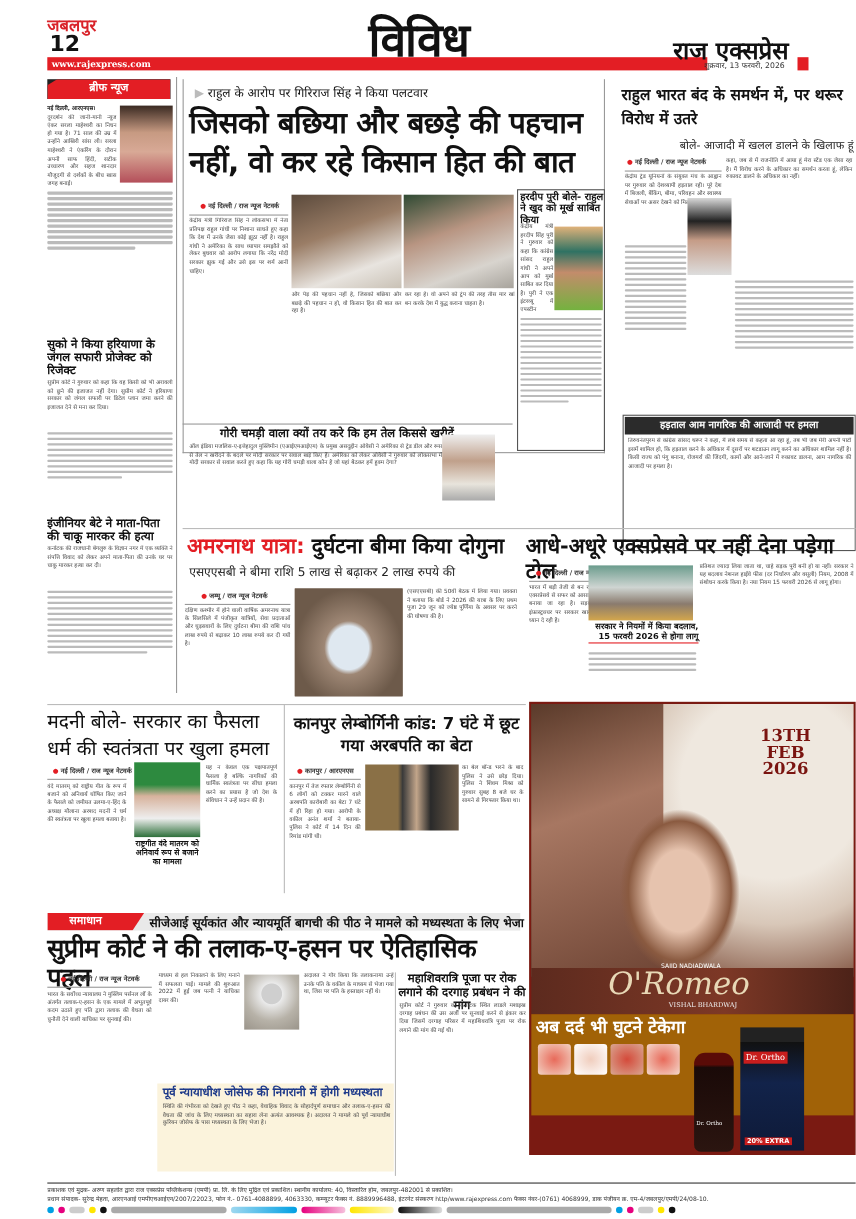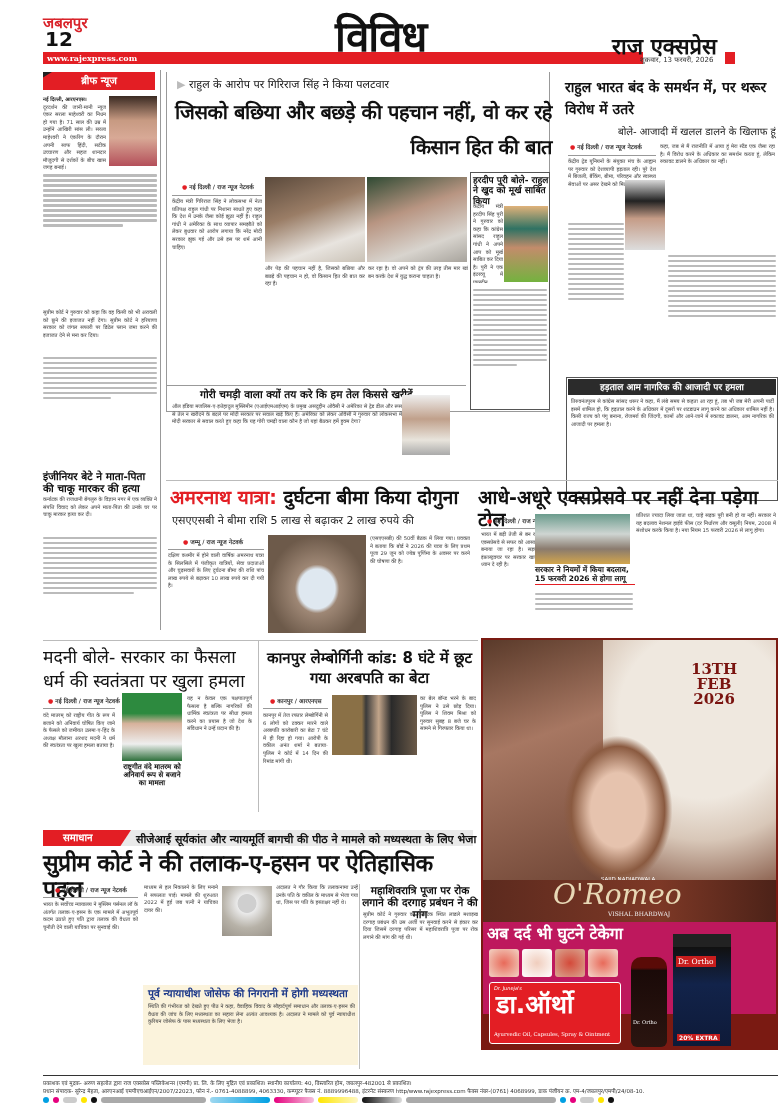--- a/index.html
+++ b/index.html
@@ -59,20 +59,21 @@
       <div class="line"></div>
       <div class="line"></div>
       <div class="line"></div>
       <div class="line"></div>
       <div class="line"></div>
       <div class="line" style="width:70%"></div>
   </div>
 </div>
 
 <div class="abs" style="left:43px;top:307px;width:114px">
+  <div class="hd" style="font-size:10.5px">सुको ने किया हरियाणा के जंगल सफारी प्रोजेक्ट को रिजेक्ट</div>
   <div class="body" style="margin-top:2px;height:45px;overflow:hidden">सुप्रीम कोर्ट ने गुरुवार को कहा कि वह किसी को भी अरावली को छूने की इजाजत नहीं देगा। सुप्रीम कोर्ट ने हरियाणा सरकार को जंगल सफारी पर डिटेल प्लान जमा करने की इजाजत देने से मना कर दिया।</div>
   <div>
     <div class="line"></div>
       <div class="line"></div>
       <div class="line"></div>
       <div class="line"></div>
       <div class="line"></div>
       <div class="line"></div>
       <div class="line"></div>
       <div class="line"></div>
@@ -96,21 +97,21 @@
       <div class="line"></div>
       <div class="line"></div>
       <div class="line" style="width:80%"></div>
   </div>
 </div>
 
 <div class="abs" style="left:166px;top:72px;width:384px;height:340px;border:1px solid #999;border-top:none"></div>
 <div class="abs kicker" style="left:177px;top:76px;color:#111">
   <span style="color:#bbb">▶ </span><span>राहुल के आरोप पर गिरिराज सिंह ने किया पलटवार</span>
 </div>
-<div class="abs hd" style="left:172px;top:95px;width:380px;font-size:20px;text-align:right;line-height:35px;letter-spacing:-0.5px">जिसको बछिया और बछड़े की पहचान नहीं, वो कर रहे किसान हित की बात</div>
+<div class="abs hd" style="left:172px;top:95px;width:380px;font-size:27px;text-align:left;line-height:35px;letter-spacing:-0.5px">जिसको बछिया और बछड़े की पहचान नहीं, वो कर रहे किसान हित की बात</div>
 <div class="abs dateline" style="left:182px;top:183px">नई दिल्ली / राज न्यूज नेटवर्क</div>
 <div class="abs" style="left:172px;top:195px;width:90px;height:1px;background:#999"></div>
 <div class="abs body" style="left:172px;top:198px;width:90px;height:210px;overflow:hidden">केंद्रीय मंत्री गिरिराज सिंह ने लोकसभा में नेता प्रतिपक्ष राहुल गांधी पर निशाना साधते हुए कहा कि देश में उनके जैसा कोई झूठा नहीं है। राहुल गांधी ने अमेरिका के साथ व्यापार समझौते को लेकर बुधवार को आरोप लगाया कि नरेंद्र मोदी सरकार झुक गई और उसे इस पर शर्म आनी चाहिए।</div>
 <div class="abs" style="left:265px;top:177px;width:202px;height:85px;display:flex;gap:2px">
   <div style="flex:1;background:linear-gradient(160deg,#5b4a3c,#9a7d66 40%,#e8e4df 75%,#c9c1b5)"></div>
   <div style="flex:1;background:linear-gradient(160deg,#2f4a33,#b89582 40%,#d8d4ce 75%,#a7a39c)"></div>
 </div>
 <div class="abs body" style="left:265px;top:265px;width:100px;height:145px;overflow:hidden">और पेड़ की पहचान नहीं है, जिसको बछिया और बछड़े की पहचान न हो, वो किसान हित की बात कर रहा है।</div>
 <div class="abs body" style="left:368px;top:265px;width:100px;height:145px;overflow:hidden">कर रहा है। वो अपने को ट्रंप की तरह तीस मार खां बन करके देश में युद्ध कराना चाहता है।</div>
 
@@ -196,40 +197,40 @@
 <div class="abs" style="left:168px;top:549px;width:96px;height:1px;background:#999"></div>
 <div class="abs body" style="left:168px;top:552px;width:96px;height:80px;overflow:hidden">दक्षिण कश्मीर में होने वाली वार्षिक अमरनाथ यात्रा के सिलसिले में पंजीकृत यात्रियों, सेवा प्रदाताओं और घुड़सवारों के लिए दुर्घटना बीमा की राशि पांच लाख रुपये से बढ़ाकर 10 लाख रुपये कर दी गयी है।</div>
 <div class="abs" style="left:268px;top:535px;width:98px;height:98px;background:radial-gradient(ellipse at 50% 55%,#dfe8f0 0 26%,#9e8775 32%,#6d5a4a 70%),#6d5a4a"></div>
 <div class="abs body" style="left:370px;top:535px;width:100px;height:98px;overflow:hidden">(एसएएसबी) की 50वीं बैठक में लिया गया। प्रवक्ता ने बताया कि बोर्ड ने 2026 की यात्रा के लिए प्रथम पूजा 29 जून को ज्येष्ठ पूर्णिमा के अवसर पर करने की घोषणा की है।</div>
 
 <div class="abs hd" style="left:428px;top:487px;width:350px;font-size:19px;padding-left:50px">आधे-अधूरे एक्सप्रेसवे पर नहीं देना पड़ेगा टोल</div>
 <div class="abs dateline" style="left:487px;top:517px">नई दिल्ली / राज न्यूज नेटवर्क</div>
 <div class="abs" style="left:481px;top:528px;width:60px;height:1px;background:#999"></div>
 <div class="abs body" style="left:481px;top:531px;width:57px;height:100px;overflow:hidden">भारत में बड़ी तेजी से बन रहे एक्सप्रेसवे से सफर को आसान बनाया जा रहा है। सड़क इंफ्रास्ट्रक्चर पर सरकार खास ध्यान दे रही है।</div>
 <div class="abs" style="left:535px;top:514px;width:95px;height:50px;background:linear-gradient(180deg,#6b9c8d,#cfd5d2 40%,#8a7b6e 70%,#d3a64c)"></div>
-<div class="abs hd" style="left:535px;top:566px;width:100px;font-size:7.5px;text-align:left;border-bottom:1px solid #e31e24;padding-bottom:1px">सरकार ने नियमों में किया बदलाव, 15 फरवरी 2026 से होगा लागू</div>
+<div class="abs hd" style="left:535px;top:566px;width:100px;font-size:7.5px;text-align:right;border-bottom:1px solid #e31e24;padding-bottom:1px">सरकार ने नियमों में किया बदलाव, 15 फरवरी 2026 से होगा लागू</div>
 <div class="abs" style="left:535px;top:590px;width:98px">
   <div class="line"></div>
     <div class="line"></div>
     <div class="line"></div>
     <div class="line"></div>
 </div>
 <div class="abs body" style="left:636px;top:512px;width:140px;height:115px;overflow:hidden">प्रतिशत ज्यादा लिया जाता था, चाहे सड़क पूरी बनी हो या नहीं। सरकार ने यह बदलाव नेशनल हाईवे फीस (दर निर्धारण और वसूली) नियम, 2008 में संशोधन करके किया है। नया नियम 15 फरवरी 2026 से लागू होगा।</div>
 
 <div class="abs" style="left:43px;top:640px;width:435px;height:1px;background:#bbb"></div>
 <div class="abs hd" style="left:43px;top:645px;width:215px;font-size:17.5px;font-weight:normal;line-height:24px">मदनी बोले- सरकार का फैसला धर्म की स्वतंत्रता पर खुला हमला</div>
 <div class="abs dateline" style="left:48px;top:697px">नई दिल्ली / राज न्यूज नेटवर्क</div>
 <div class="abs" style="left:43px;top:708px;width:72px;height:1px;background:#999"></div>
 <div class="abs body" style="left:43px;top:712px;width:72px;height:95px;overflow:hidden">वंदे मातरम् को राष्ट्रीय गीत के रूप में बजाने को अनिवार्य घोषित किए जाने के फैसले को जमीयत उलमा-ए-हिंद के अध्यक्ष मौलाना अरशद मदनी ने धर्म की स्वतंत्रता पर खुला हमला बताया है।</div>
 <div class="abs" style="left:122px;top:693px;width:60px;height:68px;background:linear-gradient(180deg,#2d8a3f 0 30%,#d7b29c 45%,#eee 75%,#2d6f3a)"></div>
 <div class="abs hd" style="left:120px;top:763px;width:64px;font-size:7px;text-align:center;color:#111">राष्ट्रगीत वंदे मातरम को अनिवार्य रूप से बजाने का मामला</div>
 <div class="abs body" style="left:187px;top:695px;width:65px;height:115px;overflow:hidden">यह न केवल एक पक्षपातपूर्ण फैसला है बल्कि नागरिकों की धार्मिक स्वतंत्रता पर सीधा हमला करने का प्रयास है जो देश के संविधान ने उन्हें प्रदान की है।</div>
 
 <div class="abs" style="left:258px;top:640px;width:1px;height:172px;background:#bbb"></div>
-<div class="abs hd" style="left:262px;top:648px;width:215px;font-size:15px;text-align:center;line-height:20px">कानपुर लेम्बोर्गिनी कांड: 8 घंटे में छूट गया अरबपति का बेटा</div>
+<div class="abs hd" style="left:262px;top:648px;width:215px;font-size:15px;text-align:center;line-height:20px">कानपुर लेम्बोर्गिनी कांड: 7 घंटे में छूट गया अरबपति का बेटा</div>
 <div class="abs dateline" style="left:270px;top:697px">कानपुर / आरएनएस</div>
 <div class="abs" style="left:263px;top:708px;width:65px;height:1px;background:#999"></div>
 <div class="abs body" style="left:263px;top:712px;width:65px;height:96px;overflow:hidden">कानपुर में तेज रफ्तार लेम्बोर्गिनी से 6 लोगों को टक्कर मारने वाले अरबपति कारोबारी का बेटा 7 घंटे में ही रिहा हो गया। आरोपी के वकील अनंत शर्मा ने बताया- पुलिस ने कोर्ट में 14 दिन की रिमांड मांगी थी।</div>
 <div class="abs" style="left:332px;top:695px;width:85px;height:60px;background:linear-gradient(90deg,#8a7046 0 35%,#3a3a3a 40%,#c2a58a 55%,#2a2a2a 70%,#6b5a48)"></div>
 <div class="abs body" style="left:420px;top:695px;width:56px;height:115px;overflow:hidden">का बेल बॉन्ड भरने के बाद पुलिस ने उसे छोड़ दिया। पुलिस ने शिवम मिश्रा को गुरुवार सुबह 8 बजे घर के सामने से गिरफ्तार किया था।</div>
 
 <div class="abs" style="left:43px;top:830px;width:430px;height:16px;background:#e9e9e9"></div>
 <div class="abs" style="left:43px;top:830px;width:88px;height:16px;background:#e31e24;color:#fff;font-size:10px;font-weight:bold;line-height:16px;padding-left:20px;clip-path:polygon(0 0,100% 0,88% 100%,0 100%)">समाधान</div>
 <div class="abs" style="left:136px;top:831px;font-size:11px;font-weight:bold;color:#111">सीजेआई सूर्यकांत और न्यायमूर्ति बागची की पीठ ने मामले को मध्यस्थता के लिए भेजा</div>
 <div class="abs hd" style="left:43px;top:850px;width:435px;font-size:23px;letter-spacing:-0.5px">सुप्रीम कोर्ट ने की तलाक-ए-हसन पर ऐतिहासिक पहल</div>
@@ -257,32 +258,27 @@
     <div>FEB</div>
     <div>2026</div>
   </div>
   <div class="abs" style="left:118px;top:236px;font-size:5.5px;color:#fff">SAJID NADIADWALA</div>
 </div>
 <div class="abs" style="left:483px;top:880px;width:293px;height:42px;background:linear-gradient(90deg,#5c2a1e,#7d3826 60%,#4c2218)">
   <div class="abs" style="left:70px;top:-2px;font-family:'DejaVu Serif',serif;font-size:28px;color:#e8d8b6;font-style:italic">O'Romeo</div>
   <div class="abs" style="left:125px;top:30px;font-size:6px;color:#eee;font-family:'DejaVu Serif',serif">VISHAL BHARDWAJ</div>
 </div>
 
-<div class="abs" style="left:483px;top:922px;width:293px;height:92px;background:#be185d">
+<div class="abs" style="left:483px;top:922px;width:293px;height:92px;background:#a16207">
   <div class="abs hd" style="left:4px;top:3px;font-size:16px;color:#fff">अब दर्द भी घुटने टेकेगा</div>
   <div class="abs" style="left:6px;top:27px;display:flex;gap:3px">
     <div style="width:30px;height:28px;background:radial-gradient(#e86a5a,#f2d3c4);border-radius:3px"></div>
     <div style="width:30px;height:28px;background:radial-gradient(#f0cdbd,#fff);border-radius:3px"></div>
     <div style="width:30px;height:28px;background:radial-gradient(#d44a3a,#d9a792);border-radius:3px"></div>
     <div style="width:30px;height:28px;background:radial-gradient(#e86a5a,#f4d9cc);border-radius:3px"></div>
-  </div>
-  <div class="abs" style="left:6px;top:60px;width:132px;height:62px;background:#e31e24;border:1px solid #fff;border-radius:3px">
-    <div class="abs" style="left:4px;top:2px;font-size:5px;color:#fff;font-style:italic">Dr. Juneja's</div>
-    <div class="abs hd" style="left:6px;top:8px;font-size:25px;color:#fff">डा.ऑर्थो</div>
-    <div class="abs" style="left:4px;top:48px;font-size:5.3px;color:#fff;font-family:'DejaVu Serif',serif">Ayurvedic Oil, Capsules, Spray &amp; Ointment</div>
   </div>
   <div class="abs" style="left:148px;top:35px;width:36px;height:90px;background:linear-gradient(180deg,#5a0b07 0 12%,#1a0a08 15%,#2b1510);border-radius:10px 10px 6px 6px">
     <div class="abs" style="left:2px;top:62px;font-size:5px;color:#fff;font-family:'DejaVu Serif',serif">Dr. Ortho</div>
   </div>
   <div class="abs" style="left:190px;top:12px;width:58px;height:112px;background:linear-gradient(180deg,#222 0 12%,#111 12%,#12234a 45%,#0e1a38)">
     <div class="abs" style="left:3px;top:22px;font-size:7.5px;color:#fff;font-family:'DejaVu Serif',serif;background:#c81d1d;padding:1px 2px">Dr. Ortho</div>
     <div class="abs" style="left:4px;top:100px;font-size:6px;color:#fff;background:#c81d1d;padding:0 2px;font-weight:bold">20% EXTRA</div>
   </div>
 </div>
 

